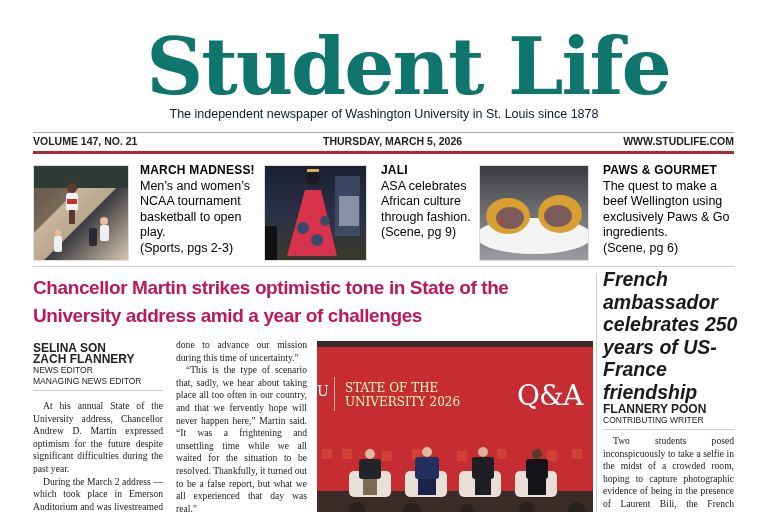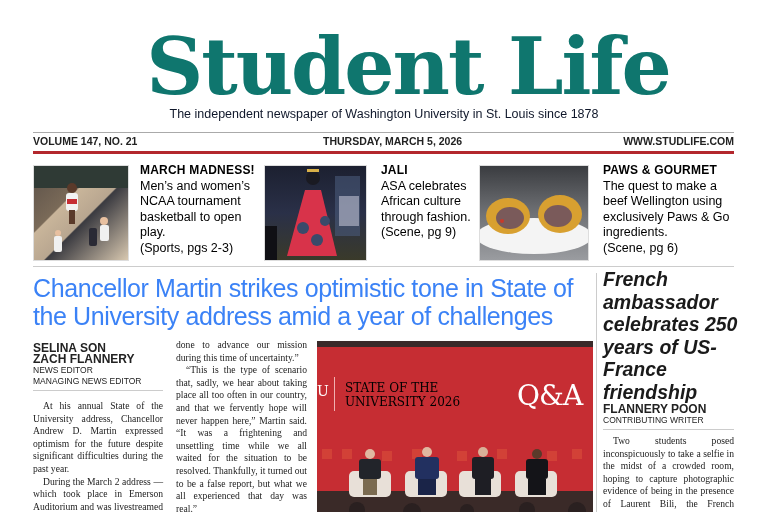--- a/index.html
+++ b/index.html
@@ -8,21 +8,21 @@
   .masthead { left:0; width:768px; top:22px; text-align:center; font-family:"DejaVu Serif", serif; font-weight:bold; font-size:79px; letter-spacing:-2px; line-height:90px; color:#0f766e;padding-left:24px; }
   .tagline { left:0; width:768px; top:107px; text-align:center; font-size:12.5px; color:#0f172a; }
   .rule-top { left:33px; width:701px; top:132px; height:1px; background:#aaa; }
   .infobar { left:33px; width:701px; top:135px; height:15px; font-size:10.5px; font-weight:bold; color:#222; }
   .infobar span { position:absolute; top:0; }
   .rule-red { left:33px; width:701px; top:151px; height:3px; background:#b3272d; }
   .teaser-img { top:165px; height:94px; border:1px solid #ddd; overflow:hidden; }
   .teaser-text { top:163px; font-size:12.5px; line-height:15.5px; color:#000000; }
   .teaser-text .kicker { font-weight:bold; font-size:12px; letter-spacing:0.2px; }
   .rule-mid { left:33px; width:701px; top:266px; height:1px; background:#ccc; }
-  .headline { left:33px; top:274px; width:565px; font-size:25px; font-weight:normal; line-height:28px; letter-spacing:-0.4px; color:#3b82f6; }
+  .headline { left:33px; top:274px; width:565px; font-size:19px; font-weight:bold; line-height:28px; letter-spacing:-0.4px; color:#be185d; }
   .vsep { left:596px; top:273px; width:1px; height:239px; background:#ccc; }
   .side-hl { left:603px; top:268px; width:160px; font-size:19.5px; font-weight:bold; font-style:italic; line-height:22.5px; color:#1a1a1a; }
   .byline { font-size:8.5px; line-height:11px; color:#222; }
   .byline .name { font-weight:bold; font-size:12px; }
   .body-text { font-family:"Liberation Serif", serif; font-size:9.6px; line-height:12.6px; color:#222; text-align:justify; }
   .body-text p { margin:0; text-indent:10px; }
   .thin-rule { height:1px; background:#ccc; }
   
   .photo-main { left:317px; top:341px; width:276px; height:171px; background:#c62d33; overflow:hidden; }
 </style>
@@ -122,21 +122,21 @@
 
 <div class="abs body-text" style="left:176px; top:339px; width:131px;">
   <p style="text-indent:0">done to advance our mission during this time of uncertainty.”</p>
   <p>“This is the type of scenario that, sadly, we hear about taking place all too often in our country, and that we fervently hope will never happen here,” Martin said. “It was a frightening and unsettling time while we all waited for the situation to be resolved. Thankfully, it turned out to be a false report, but what we all experienced that day was real.”</p>
 </div>
 
 <div class="abs photo-main">
   <div style="position:absolute; left:0; top:0; width:276px; height:6px; background:#3a2a2a;"></div>
   <div style="position:absolute; left:0; top:42px; font-family:'DejaVu Serif',serif; color:#fff; font-size:14px;">U</div>
   <div style="position:absolute; left:17px; top:36px; width:1px; height:34px; background:#f0b0b0;"></div>
-  <div style="position:absolute; left:28px; top:40px; font-family:'DejaVu Serif',serif; color:#000000; font-size:12px; line-height:14px;">
+  <div style="position:absolute; left:28px; top:40px; font-family:'DejaVu Serif',serif; color:#fef9c3; font-size:12px; line-height:14px;">
     <div>STATE OF THE</div>
     <div>UNIVERSITY 2026</div>
   </div>
   <div style="position:absolute; left:200px; top:38px; font-family:'DejaVu Serif',serif; color:#fff; font-size:28px; letter-spacing:-1px;">Q&amp;A</div>
   <svg style="position:absolute; left:0; top:0" width="276" height="171" viewBox="0 0 276 171">
     <g fill="#d84a3a" opacity="0.7">
       <rect x="5" y="108" width="10" height="10"></rect>
         <rect x="25" y="108" width="10" height="10"></rect>
         <rect x="65" y="110" width="10" height="10"></rect>
         <rect x="95" y="108" width="10" height="10"></rect>

